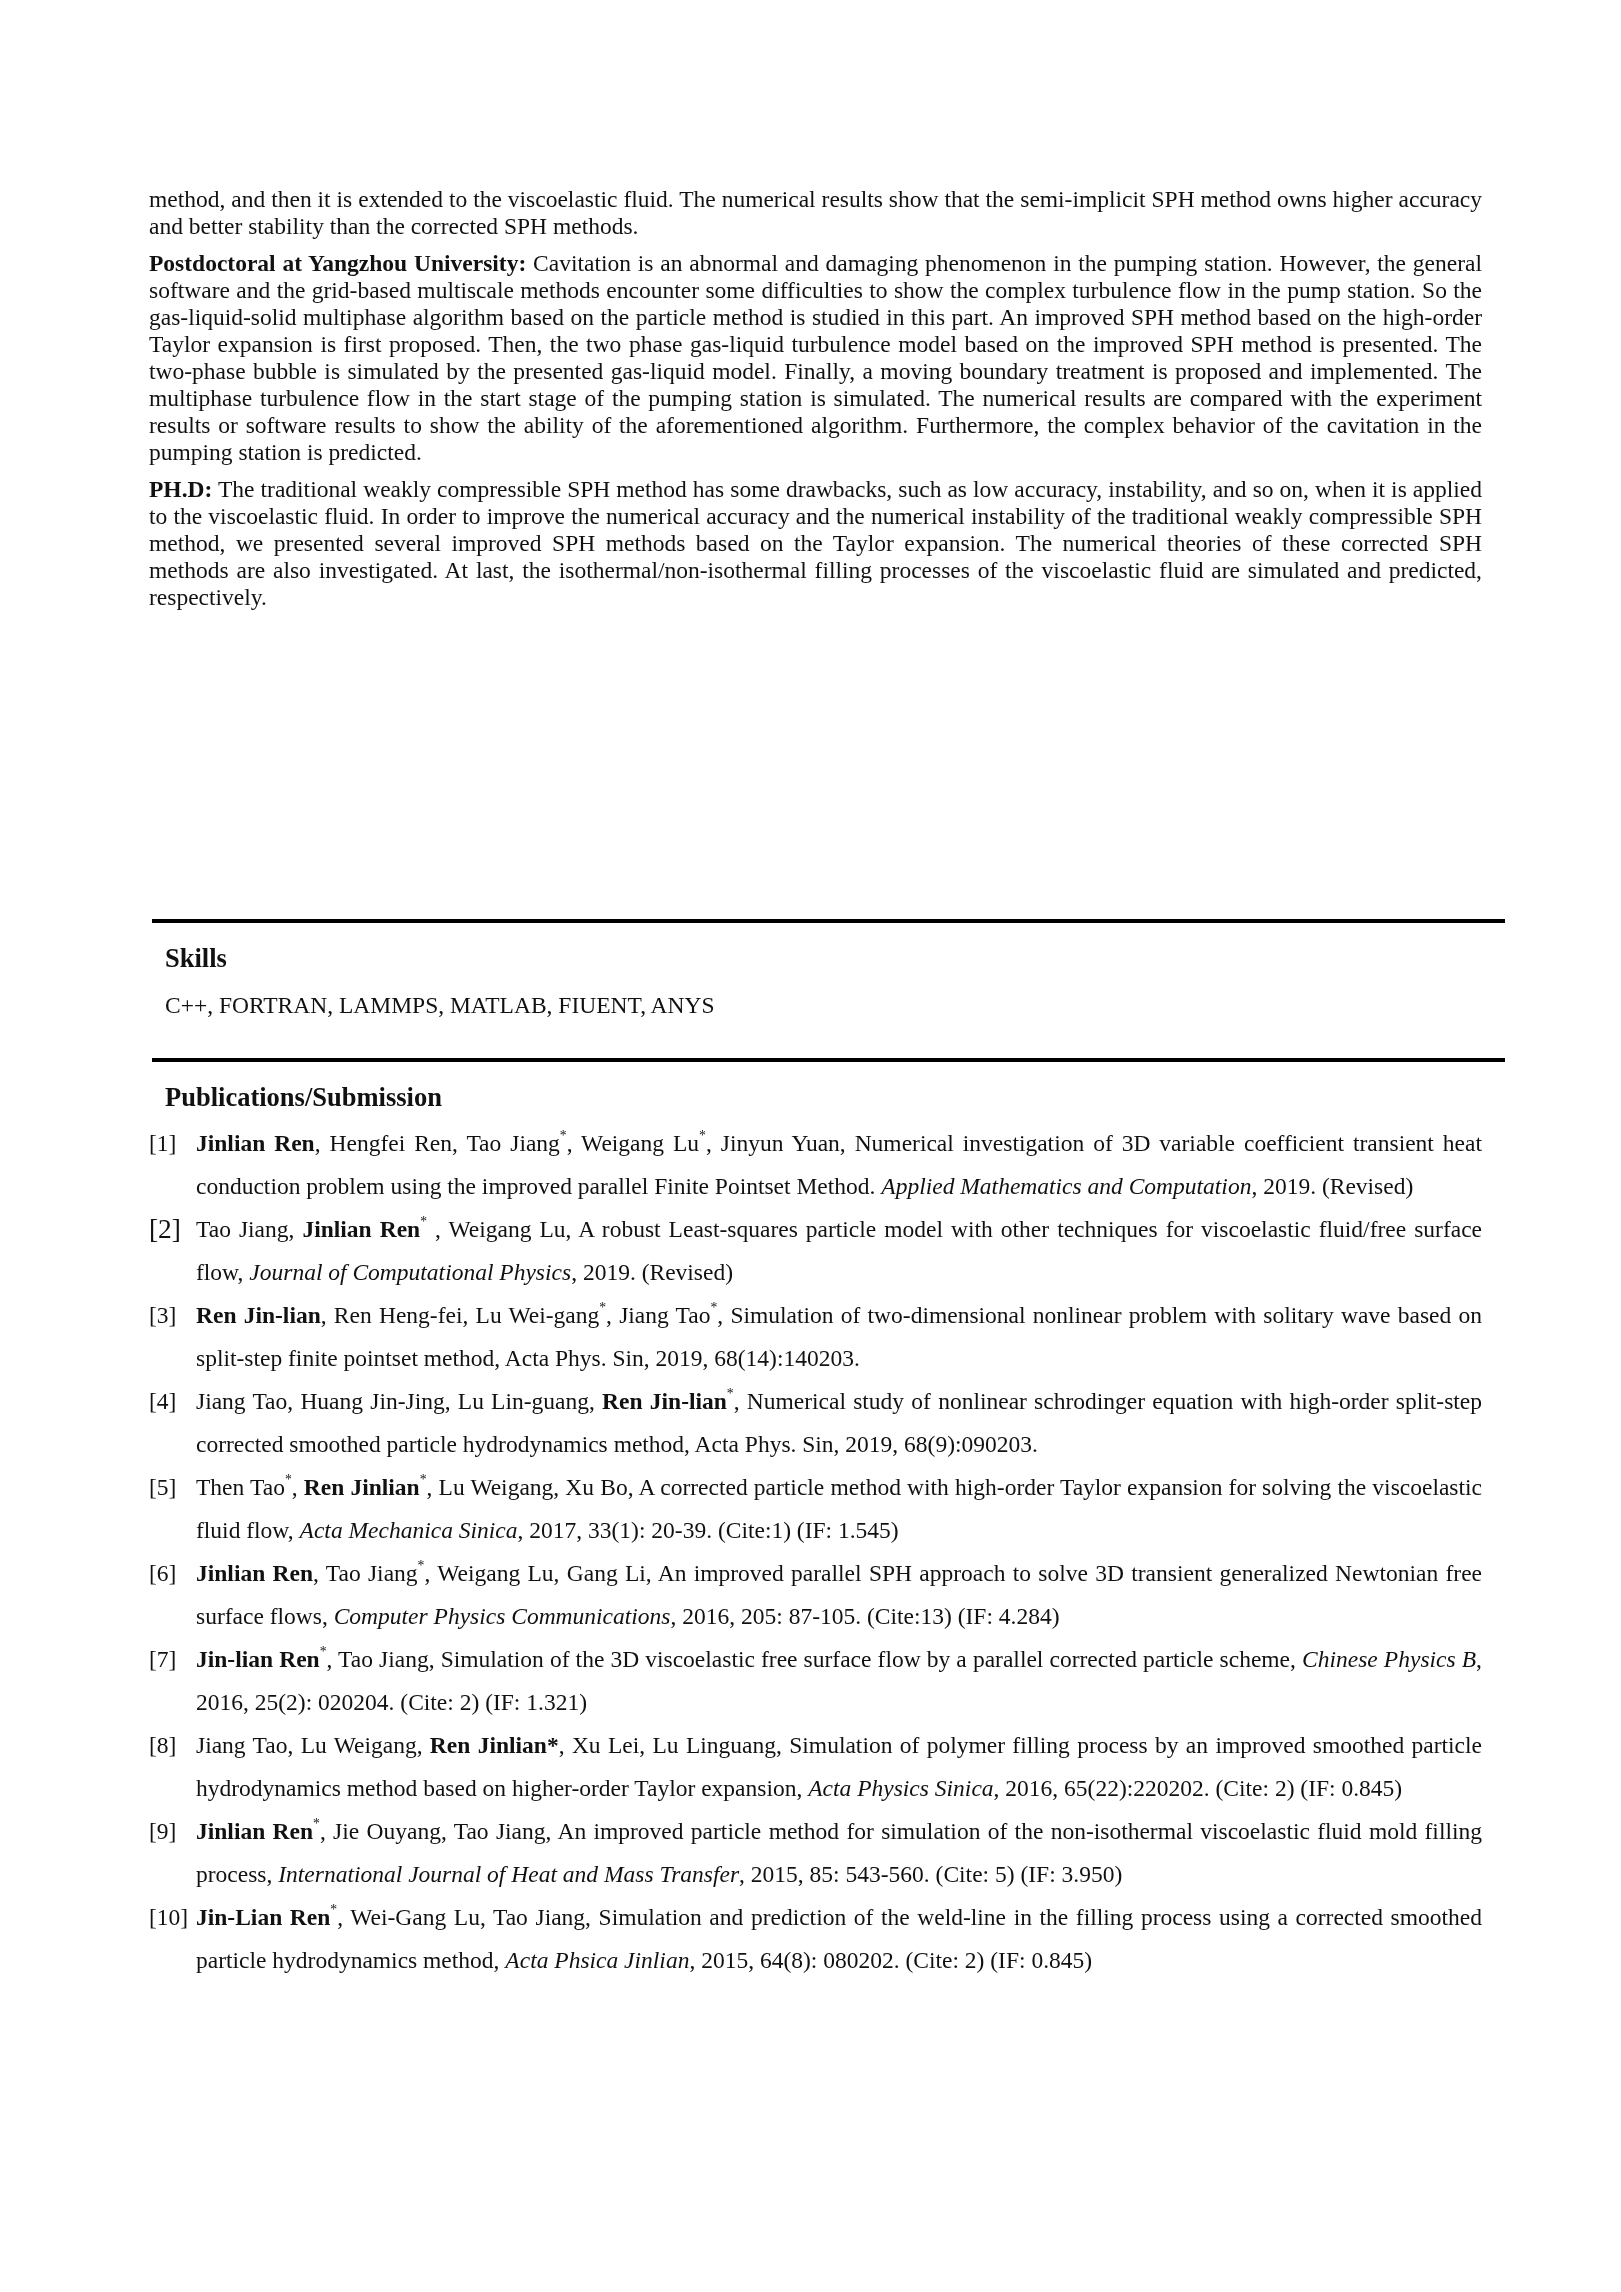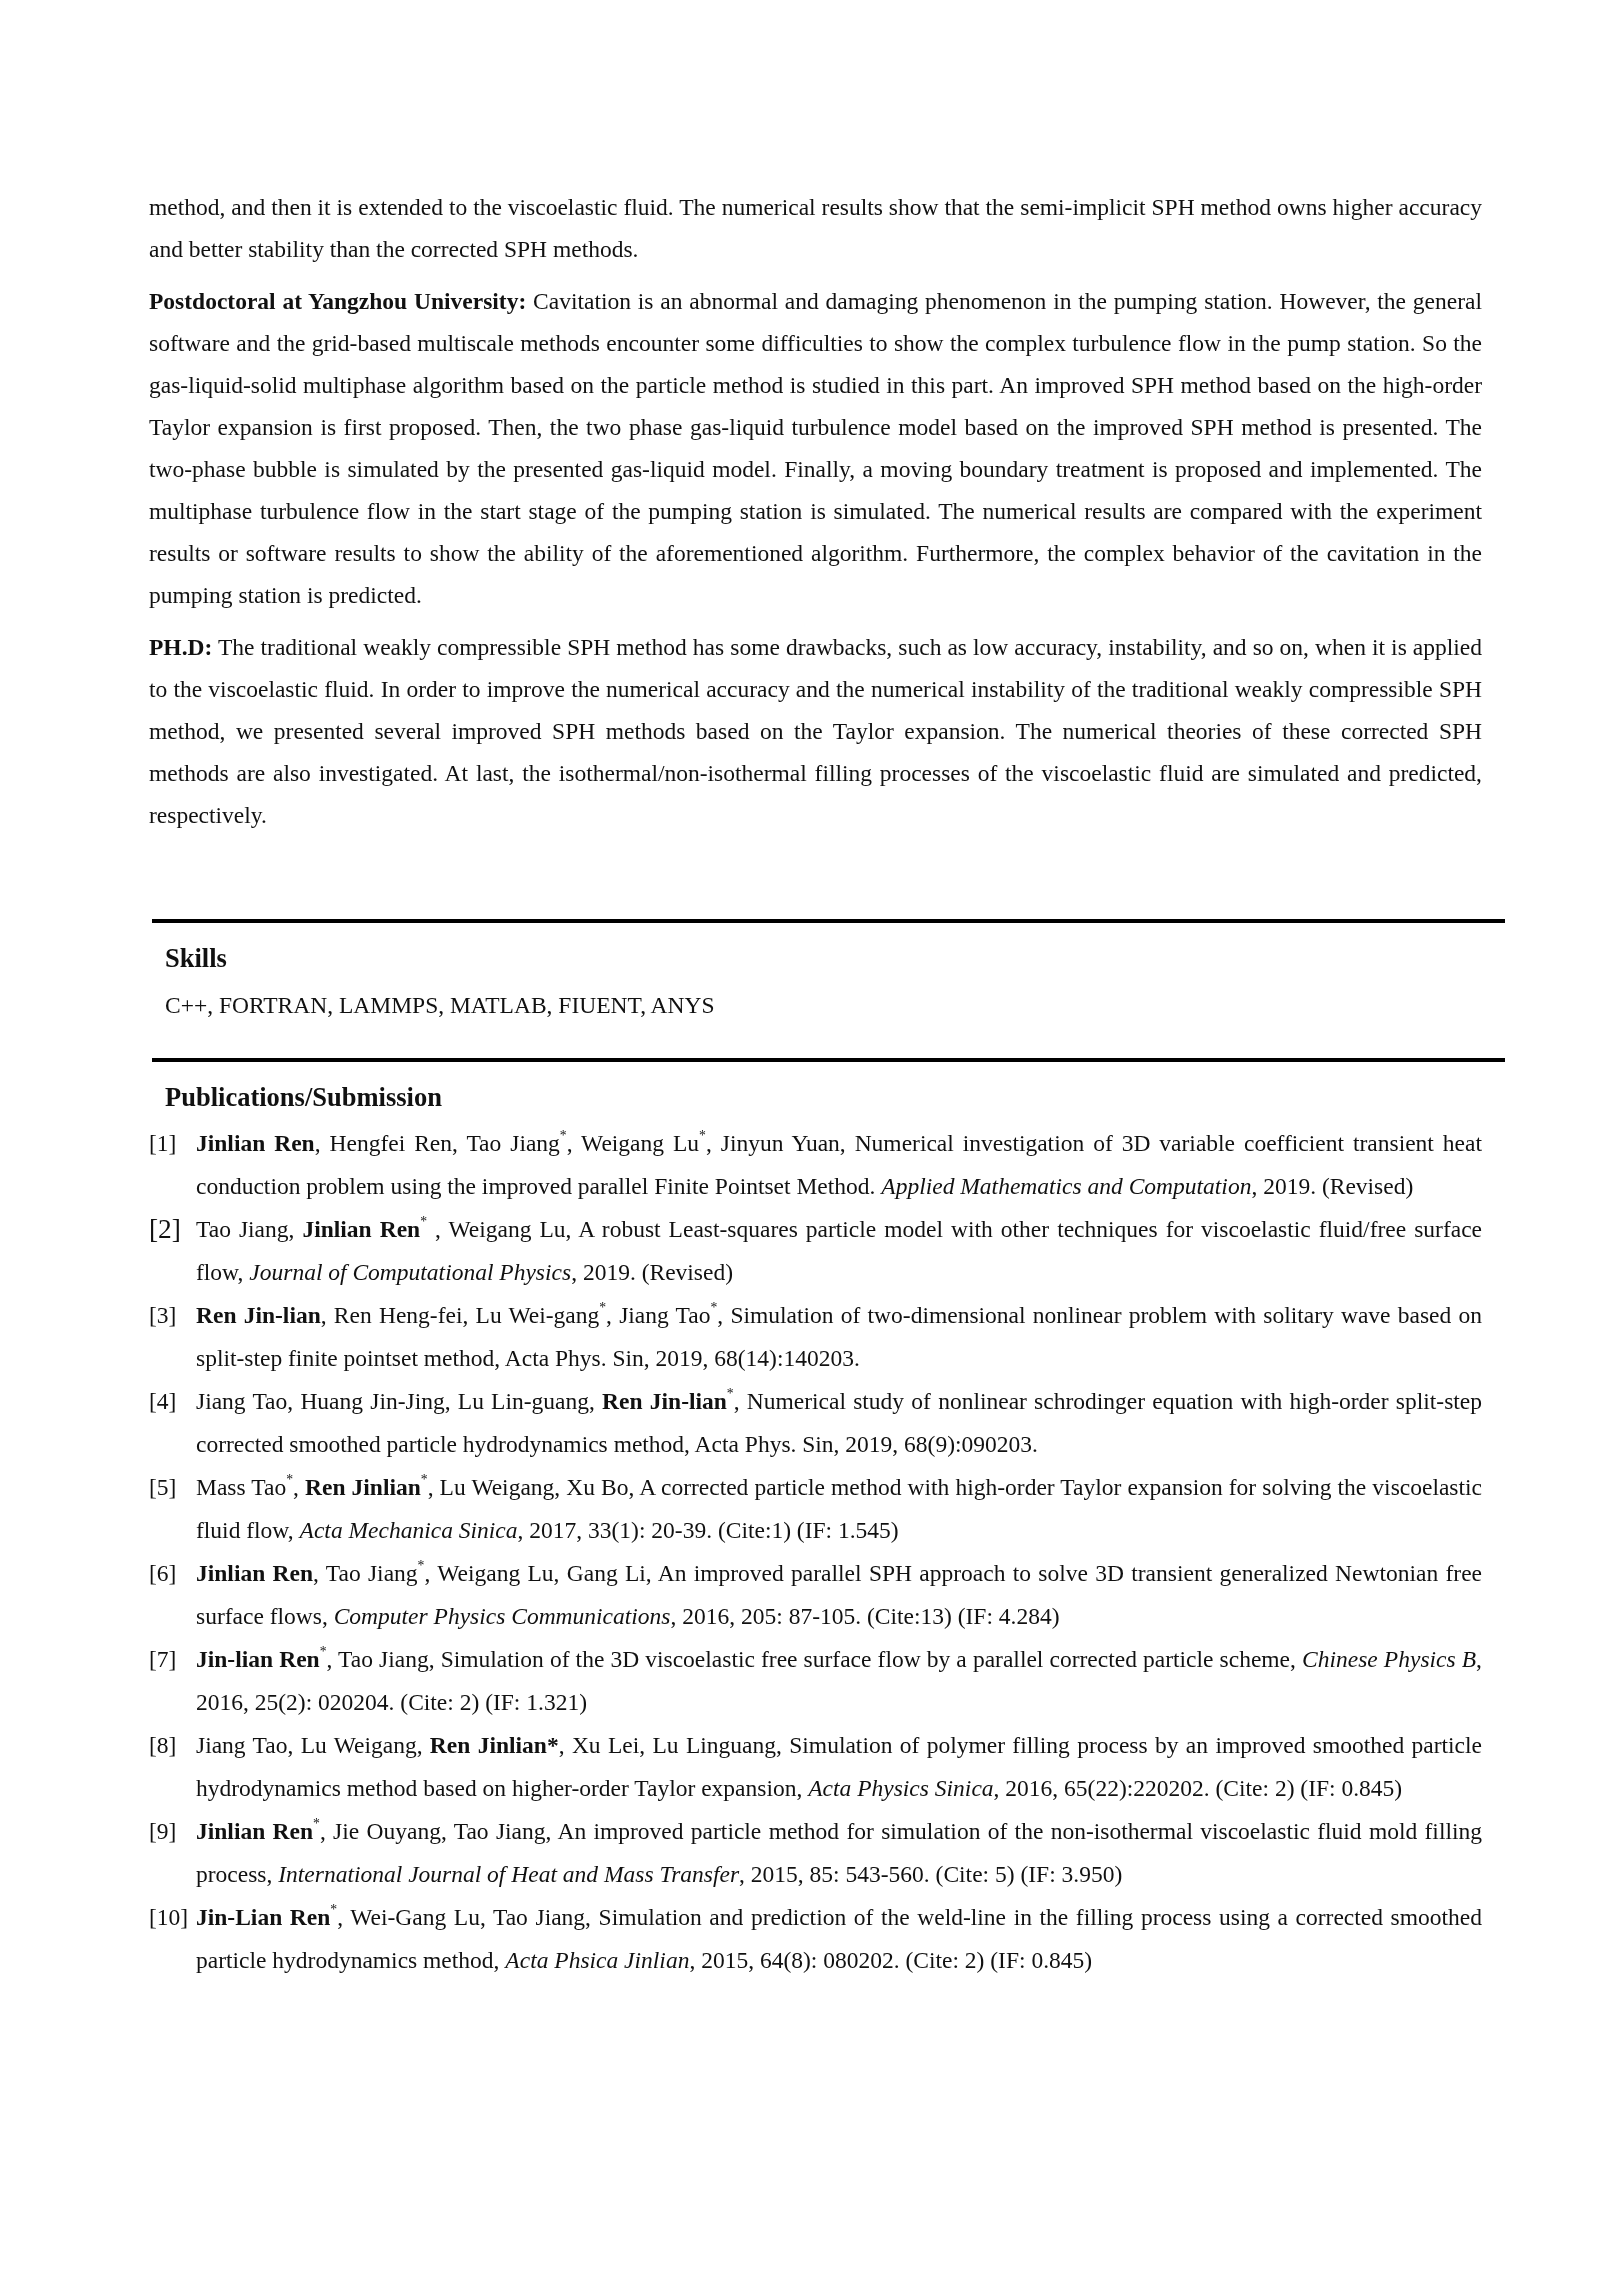--- a/index.html
+++ b/index.html
@@ -3,21 +3,21 @@
 <meta charset="utf-8">
 <style>
   html, body { margin: 0; padding: 0; background: #ffffff; }
   body {
     width: 1621px; height: 2293px; position: relative; overflow: hidden;
     font-family: "Liberation Serif", "DejaVu Serif", serif;
     color: #111111;
   }
   .page { position: absolute; left: 149px; top: 186px; width: 1333px; }
   .para {
-    font-size: 23.5px; line-height: 42px; text-align: justify;
+    font-size: 23.5px; line-height: 27px; text-align: justify;
     margin: 0 0 9.8px 0;
   }
   .para b { font-weight: bold; }
   .rule {
     position: absolute; left: 2.9px; width: 1353px; height: 3.9px; background: #000;
   }
   .section-title {
     position: absolute; left: 16px; font-size: 26.5px; font-weight: bold; line-height: 31px;
   }
   .skills-text { position: absolute; left: 16px; font-size: 23.5px; line-height: 31px; }
@@ -56,21 +56,21 @@
 
   <div class="rule" style="top:872px;"></div>
 
   <div class="section-title" style="top:896px;">Publications/Submission</div>
 
   <div class="pubs" id="pubs" style="top:936px;">
       <p class="pub"><span class="num">[1]</span><b>Jinlian Ren</b><span>, Hengfei Ren, Tao Jiang</span><sup>*</sup><span>, Weigang Lu</span><sup>*</sup><span>, Jinyun Yuan, Numerical investigation of 3D variable coefficient transient heat conduction problem using the improved parallel Finite Pointset Method. </span><i>Applied Mathematics and Computation</i><span>, 2019. (Revised)</span></p>
       <p class="pub"><span class="num big">[2]</span><span>Tao Jiang, </span><b>Jinlian Ren</b><sup>*</sup><span> , Weigang Lu, A robust Least-squares particle model with other techniques for viscoelastic fluid/free surface flow, </span><i>Journal of Computational Physics</i><span>, 2019. (Revised)</span></p>
       <p class="pub"><span class="num">[3]</span><b>Ren Jin-lian</b><span>, Ren Heng-fei, Lu Wei-gang</span><sup>*</sup><span>, Jiang Tao</span><sup>*</sup><span>, Simulation of two-dimensional nonlinear problem with solitary wave based on split-step finite pointset method, Acta Phys. Sin, 2019, 68(14):140203.</span></p>
       <p class="pub"><span class="num">[4]</span><span>Jiang Tao, Huang Jin-Jing, Lu Lin-guang, </span><b>Ren Jin-lian</b><sup>*</sup><span>, Numerical study of nonlinear schrodinger equation with high-order split-step corrected smoothed particle hydrodynamics method, Acta Phys. Sin, 2019, 68(9):090203.</span></p>
-      <p class="pub"><span class="num">[5]</span><span>Mass Tao</span><sup>*</sup><span>, </span><b>Ren Jinlian</b><sup>*</sup><span>, Lu Weigang, Xu Bo, A corrected particle method with high-order Taylor expansion for solving the viscoelastic fluid flow, </span><i>Acta Mechanica Sinica</i><span>, 2017, 33(1): 20-39. (Cite:1) (IF: 1.545)</span></p>
+      <p class="pub"><span class="num">[5]</span><span>Then Tao</span><sup>*</sup><span>, </span><b>Ren Jinlian</b><sup>*</sup><span>, Lu Weigang, Xu Bo, A corrected particle method with high-order Taylor expansion for solving the viscoelastic fluid flow, </span><i>Acta Mechanica Sinica</i><span>, 2017, 33(1): 20-39. (Cite:1) (IF: 1.545)</span></p>
       <p class="pub"><span class="num">[6]</span><b>Jinlian Ren</b><span>, Tao Jiang</span><sup>*</sup><span>, Weigang Lu, Gang Li, An improved parallel SPH approach to solve 3D transient generalized Newtonian free surface flows, </span><i>Computer Physics Communications</i><span>, 2016, 205: 87-105. (Cite:13) (IF: 4.284)</span></p>
       <p class="pub"><span class="num">[7]</span><b>Jin-lian Ren</b><sup>*</sup><span>, Tao Jiang, Simulation of the 3D viscoelastic free surface flow by a parallel corrected particle scheme, </span><i>Chinese Physics B</i><span>, 2016, 25(2): 020204. (Cite: 2) (IF: 1.321)</span></p>
       <p class="pub"><span class="num">[8]</span><span>Jiang Tao, Lu Weigang, </span><b>Ren Jinlian*</b><span>, Xu Lei, Lu Linguang, Simulation of polymer filling process by an improved smoothed particle hydrodynamics method based on higher-order Taylor expansion, </span><i>Acta Physics Sinica</i><span>, 2016, 65(22):220202. (Cite: 2) (IF: 0.845)</span></p>
       <p class="pub"><span class="num">[9]</span><b>Jinlian Ren</b><sup>*</sup><span>, Jie Ouyang, Tao Jiang, An improved particle method for simulation of the non-isothermal viscoelastic fluid mold filling process, </span><i>International Journal of Heat and Mass Transfer</i><span>, 2015, 85: 543-560. (Cite: 5) (IF: 3.950)</span></p>
       <p class="pub"><span class="num">[10]</span><b>Jin-Lian Ren</b><sup>*</sup><span>, Wei-Gang Lu, Tao Jiang, Simulation and prediction of the weld-line in the filling process using a corrected smoothed particle hydrodynamics method, </span><i>Acta Phsica Jinlian</i><span>, 2015, 64(8): 080202. (Cite: 2) (IF: 0.845)</span></p>
     </div>
 </div>
 
 
 </body></html>

